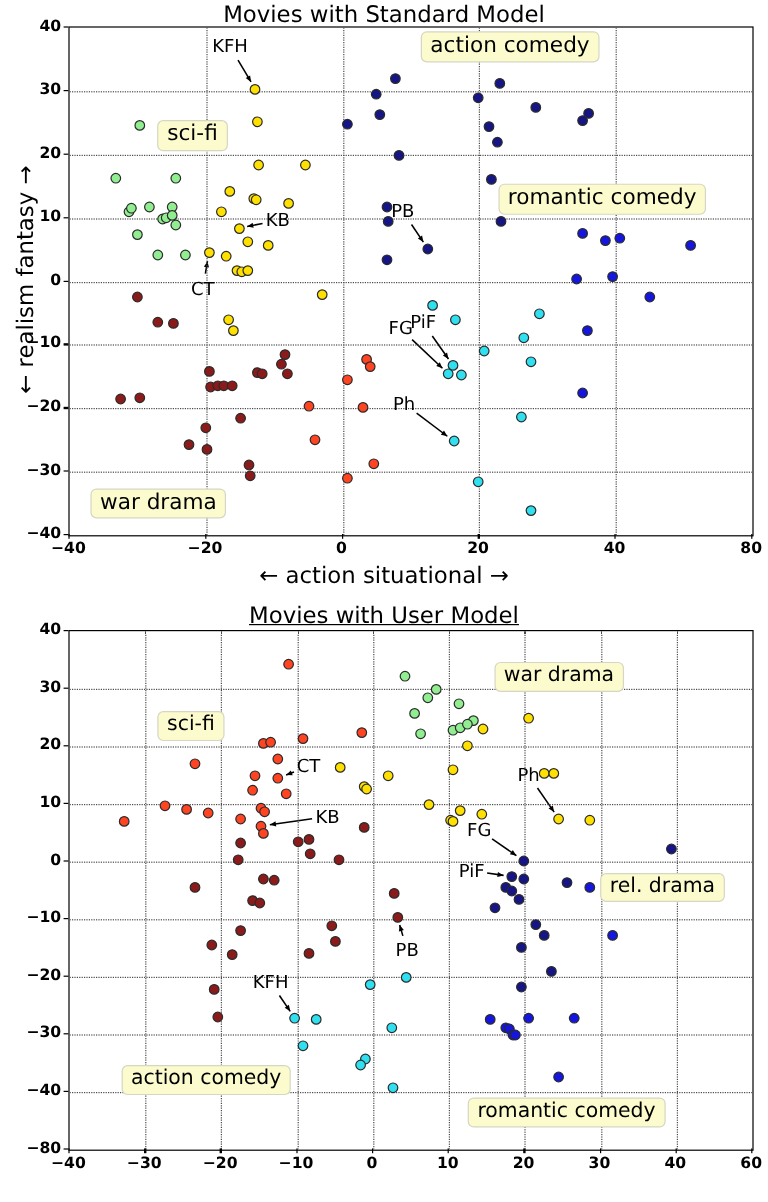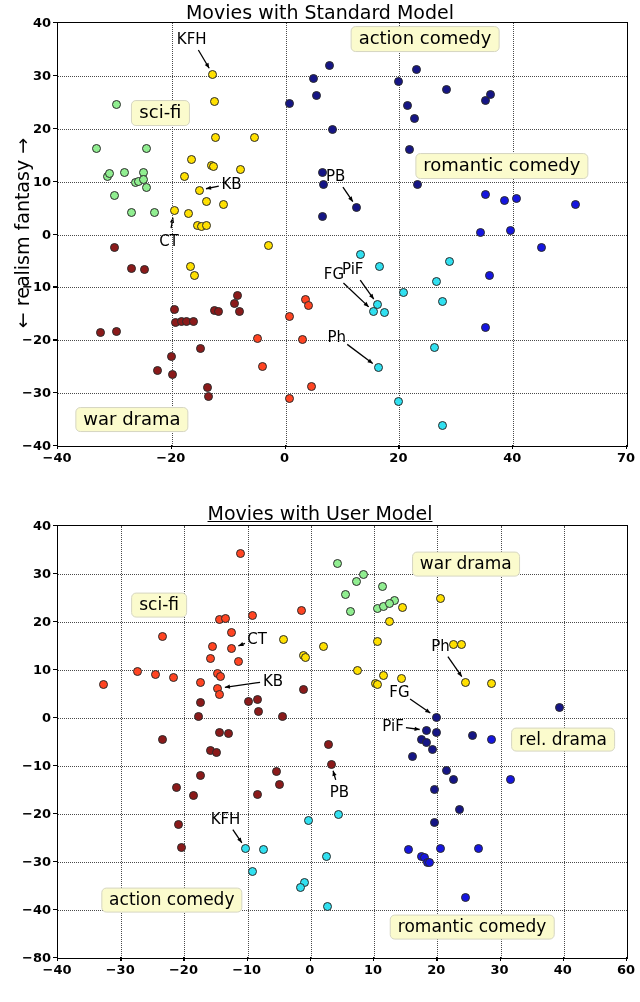--- a/index.html
+++ b/index.html
@@ -293,32 +293,33 @@
         <div class="region-label" style="left: 73.97px; top: 396.562px; transform: translate(-50%, -50%);">war drama</div>
         <div class="annot" style="left: 133.715px; top: 15.8625px; transform: translate(-50%, -50%);">KFH</div>
         <div class="annot" style="left: 173.545px; top: 160.74px; transform: translate(-50%, -50%);">KB</div>
         <div class="annot" style="left: 110.955px; top: 217.845px; transform: translate(-50%, -50%);">CT</div>
         <div class="annot" style="left: 277.672px; top: 153.338px; transform: translate(-50%, -50%);">PB</div>
         <div class="annot" style="left: 275.965px; top: 251.156px; transform: translate(-50%, -50%);">FG</div>
         <div class="annot" style="left: 294.742px; top: 246.398px; transform: translate(-50%, -50%);">PiF</div>
         <div class="annot" style="left: 278.81px; top: 313.549px; transform: translate(-50%, -50%);">Ph</div>
       </div>
 
+    <div class="axis-label-x" id="xlabel-top" style="top: 469px;">← action   situational →</div>
   <div class="tick-mark x" style="left: 57px; top: 445px;"></div>
       <div class="tick-x" style="left: 57px; top: 450px;">−40</div>
       <div class="tick-mark x" style="left: 170.8px; top: 445px;"></div>
       <div class="tick-x" style="left: 170.8px; top: 450px;">−20</div>
       <div class="tick-mark x" style="left: 284.6px; top: 445px;"></div>
       <div class="tick-x" style="left: 284.6px; top: 450px;">0</div>
       <div class="tick-mark x" style="left: 398.4px; top: 445px;"></div>
       <div class="tick-x" style="left: 398.4px; top: 450px;">20</div>
       <div class="tick-mark x" style="left: 512.2px; top: 445px;"></div>
       <div class="tick-x" style="left: 512.2px; top: 450px;">40</div>
       <div class="tick-mark x" style="left: 626px; top: 445px;"></div>
-      <div class="tick-x" style="left: 626px; top: 450px;">70</div>
+      <div class="tick-x" style="left: 626px; top: 450px;">80</div>
       <div class="tick-mark y" style="left: 53px; top: 445px;"></div>
       <div class="tick-y" style="right: 589px; top: 445px;">−40</div>
       <div class="tick-mark y" style="left: 53px; top: 392.125px;"></div>
       <div class="tick-y" style="right: 589px; top: 392.125px;">−30</div>
       <div class="tick-mark y" style="left: 53px; top: 339.25px;"></div>
       <div class="tick-y" style="right: 589px; top: 339.25px;">−20</div>
       <div class="tick-mark y" style="left: 53px; top: 286.375px;"></div>
       <div class="tick-y" style="right: 589px; top: 286.375px;">−10</div>
       <div class="tick-mark y" style="left: 53px; top: 233.5px;"></div>
       <div class="tick-y" style="right: 589px; top: 233.5px;">0</div>
@@ -465,21 +466,21 @@
         <div class="pt" title="blue-cluster" style="left: 350.883px; top: 323.04px; background: rgb(21, 21, 224);"></div>
         <div class="pt" title="blue-cluster" style="left: 382.494px; top: 322.56px; background: rgb(21, 21, 224);"></div>
         <div class="pt" title="blue-cluster" style="left: 420.428px; top: 322.56px; background: rgb(21, 21, 224);"></div>
         <div class="pt" title="blue-cluster" style="left: 363.528px; top: 330.24px; background: rgb(21, 21, 224);"></div>
         <div class="pt" title="blue-cluster" style="left: 366.689px; top: 331.2px; background: rgb(21, 21, 224);"></div>
         <div class="pt" title="blue-cluster" style="left: 369.85px; top: 336px; background: rgb(21, 21, 224);"></div>
         <div class="pt" title="blue-cluster" style="left: 371.747px; top: 336.48px; background: rgb(21, 21, 224);"></div>
         <div class="pt" title="blue-cluster" style="left: 407.783px; top: 371.04px; background: rgb(21, 21, 224);"></div>
         <div class="region-label" style="left: 407.783px; top: 38.4px; transform: translate(-50%, -50%);">war drama</div>
         <div class="region-label" style="left: 101.156px; top: 79.2px; transform: translate(-50%, -50%);">sci-fi</div>
-        <div class="region-label" style="left: 505px; top: 213.6px; transform: translate(-50%, -50%); text-align: right;">rel. drama</div>
+        <div class="region-label" style="left: 494px; top: 213.6px; transform: translate(-50%, -50%); text-align: right;">rel. drama</div>
         <div class="region-label" style="left: 113.8px; top: 374.4px; transform: translate(-50%, -50%);">action comedy</div>
         <div class="region-label" style="left: 414.106px; top: 400.8px; transform: translate(-50%, -50%);">romantic comedy</div>
         <div class="annot" style="left: 199.15px; top: 112.8px; transform: translate(-50%, -50%);">CT</div>
         <div class="annot" style="left: 214.956px; top: 154.56px; transform: translate(-50%, -50%);">KB</div>
         <div class="annot" style="left: 167.539px; top: 292.8px; transform: translate(-50%, -50%);">KFH</div>
         <div class="annot" style="left: 281.339px; top: 266.4px; transform: translate(-50%, -50%);">PB</div>
         <div class="annot" style="left: 341.4px; top: 165.6px; transform: translate(-50%, -50%);">FG</div>
         <div class="annot" style="left: 335.078px; top: 199.68px; transform: translate(-50%, -50%);">PiF</div>
         <div class="annot" style="left: 382.494px; top: 120px; transform: translate(-50%, -50%);">Ph</div>
       </div>

